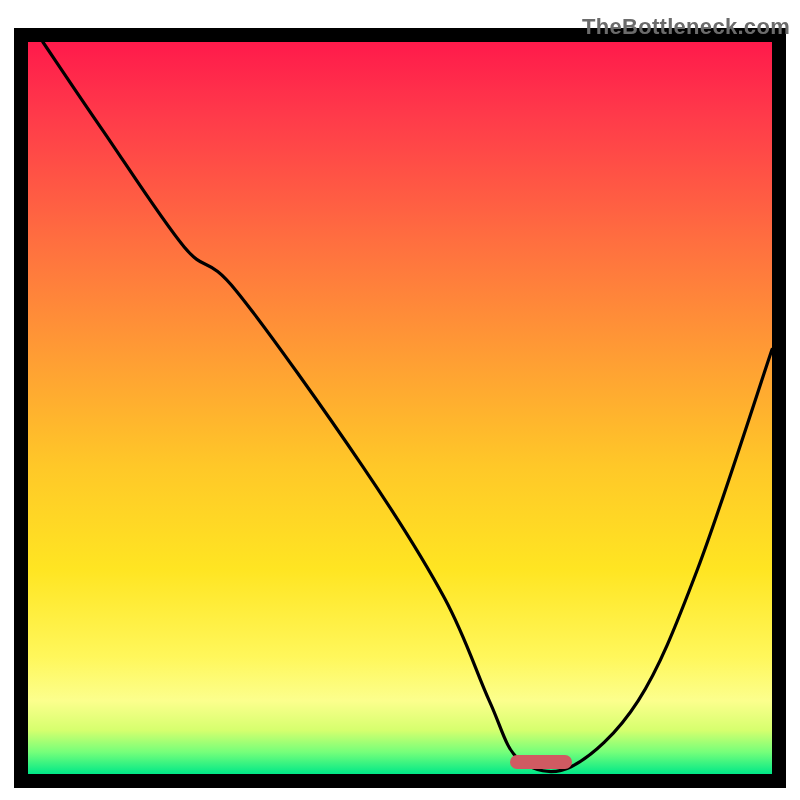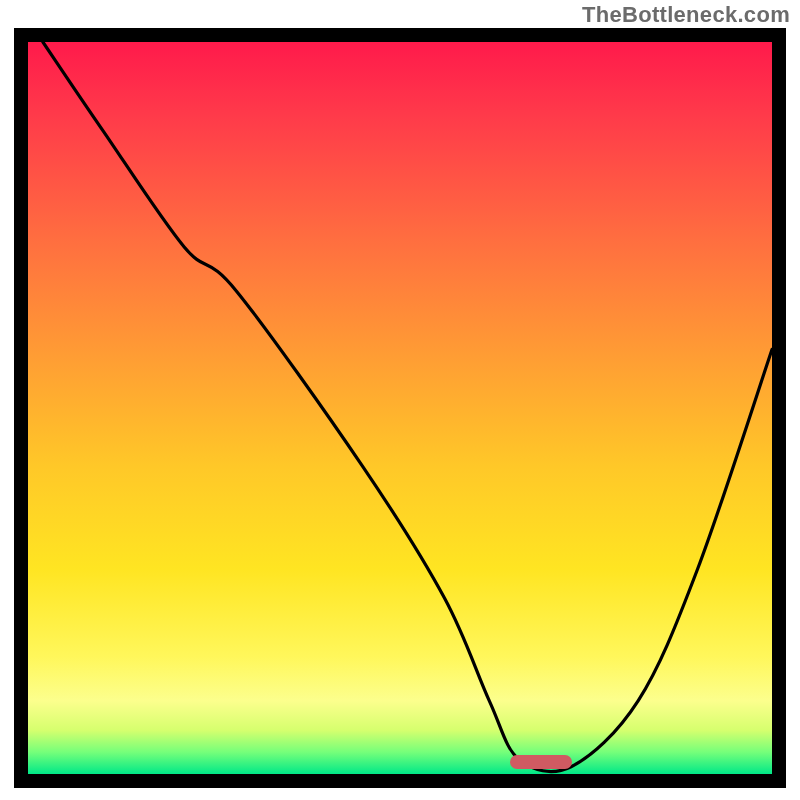--- a/index.html
+++ b/index.html
@@ -10,21 +10,21 @@
     background: #ffffff;
     font-family: Arial, Helvetica, sans-serif;
   }
   .stage {
     position: relative;
     width: 800px;
     height: 800px;
   }
   .watermark {
     position: absolute;
-    top: 2px;
+    top: 14px;
     right: 10px;
     font-size: 22px;
     font-weight: 600;
     color: #6b6b6b;
     letter-spacing: 0.3px;
     z-index: 20;
   }
   .frame {
     position: absolute;
     left: 14px;

